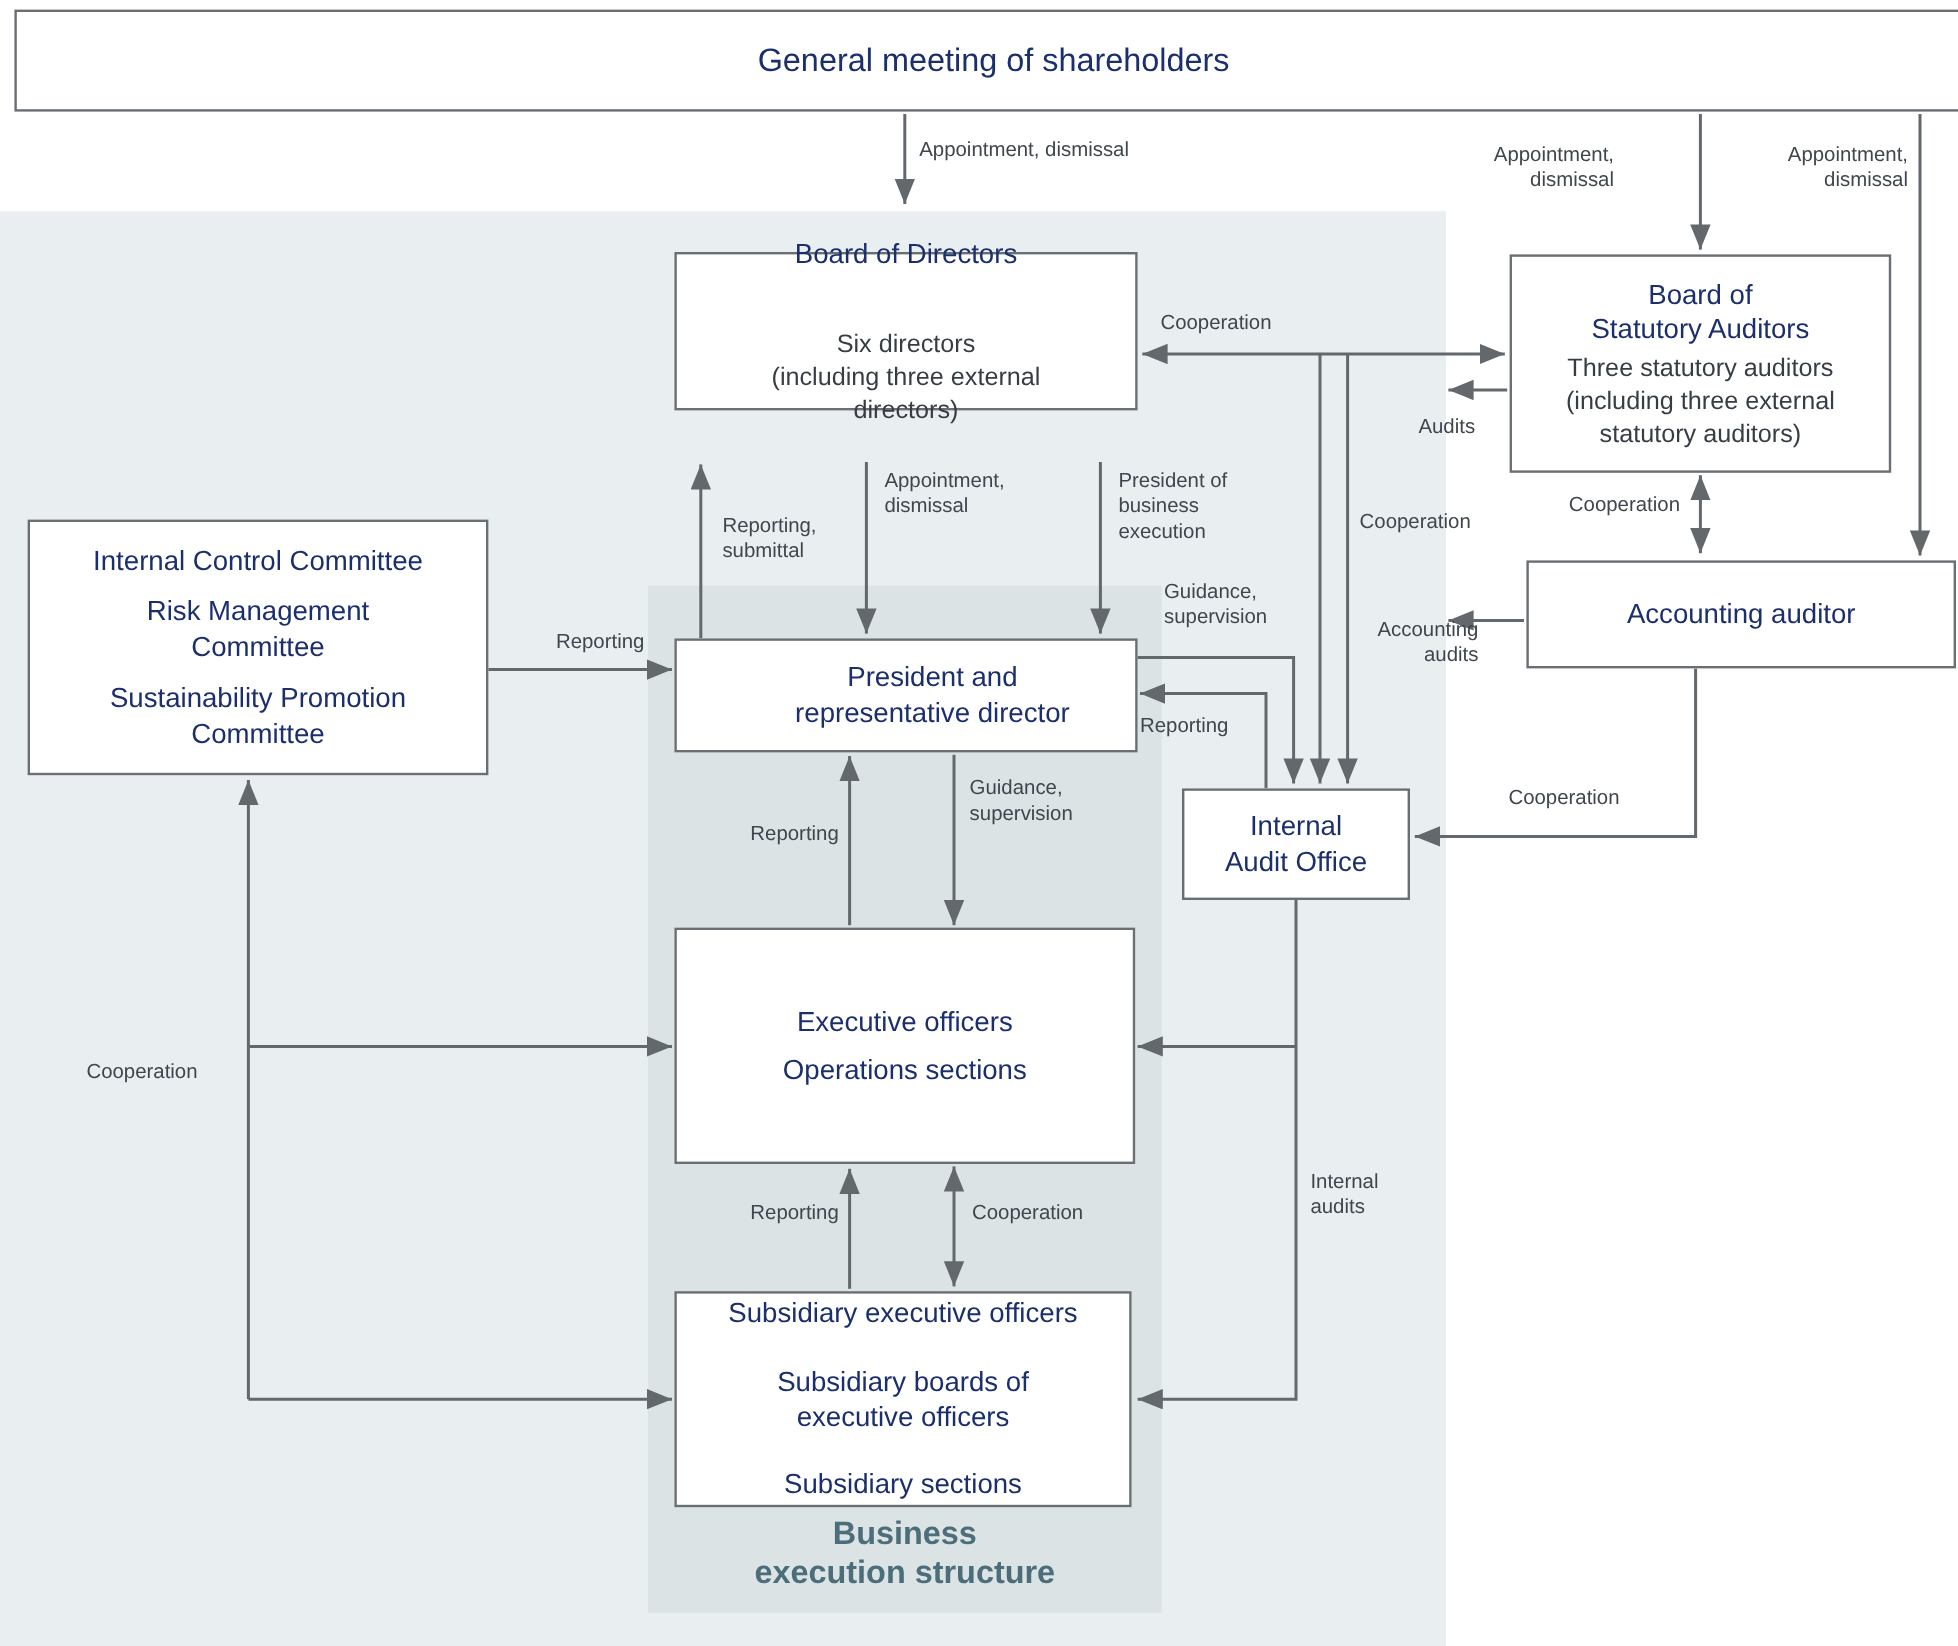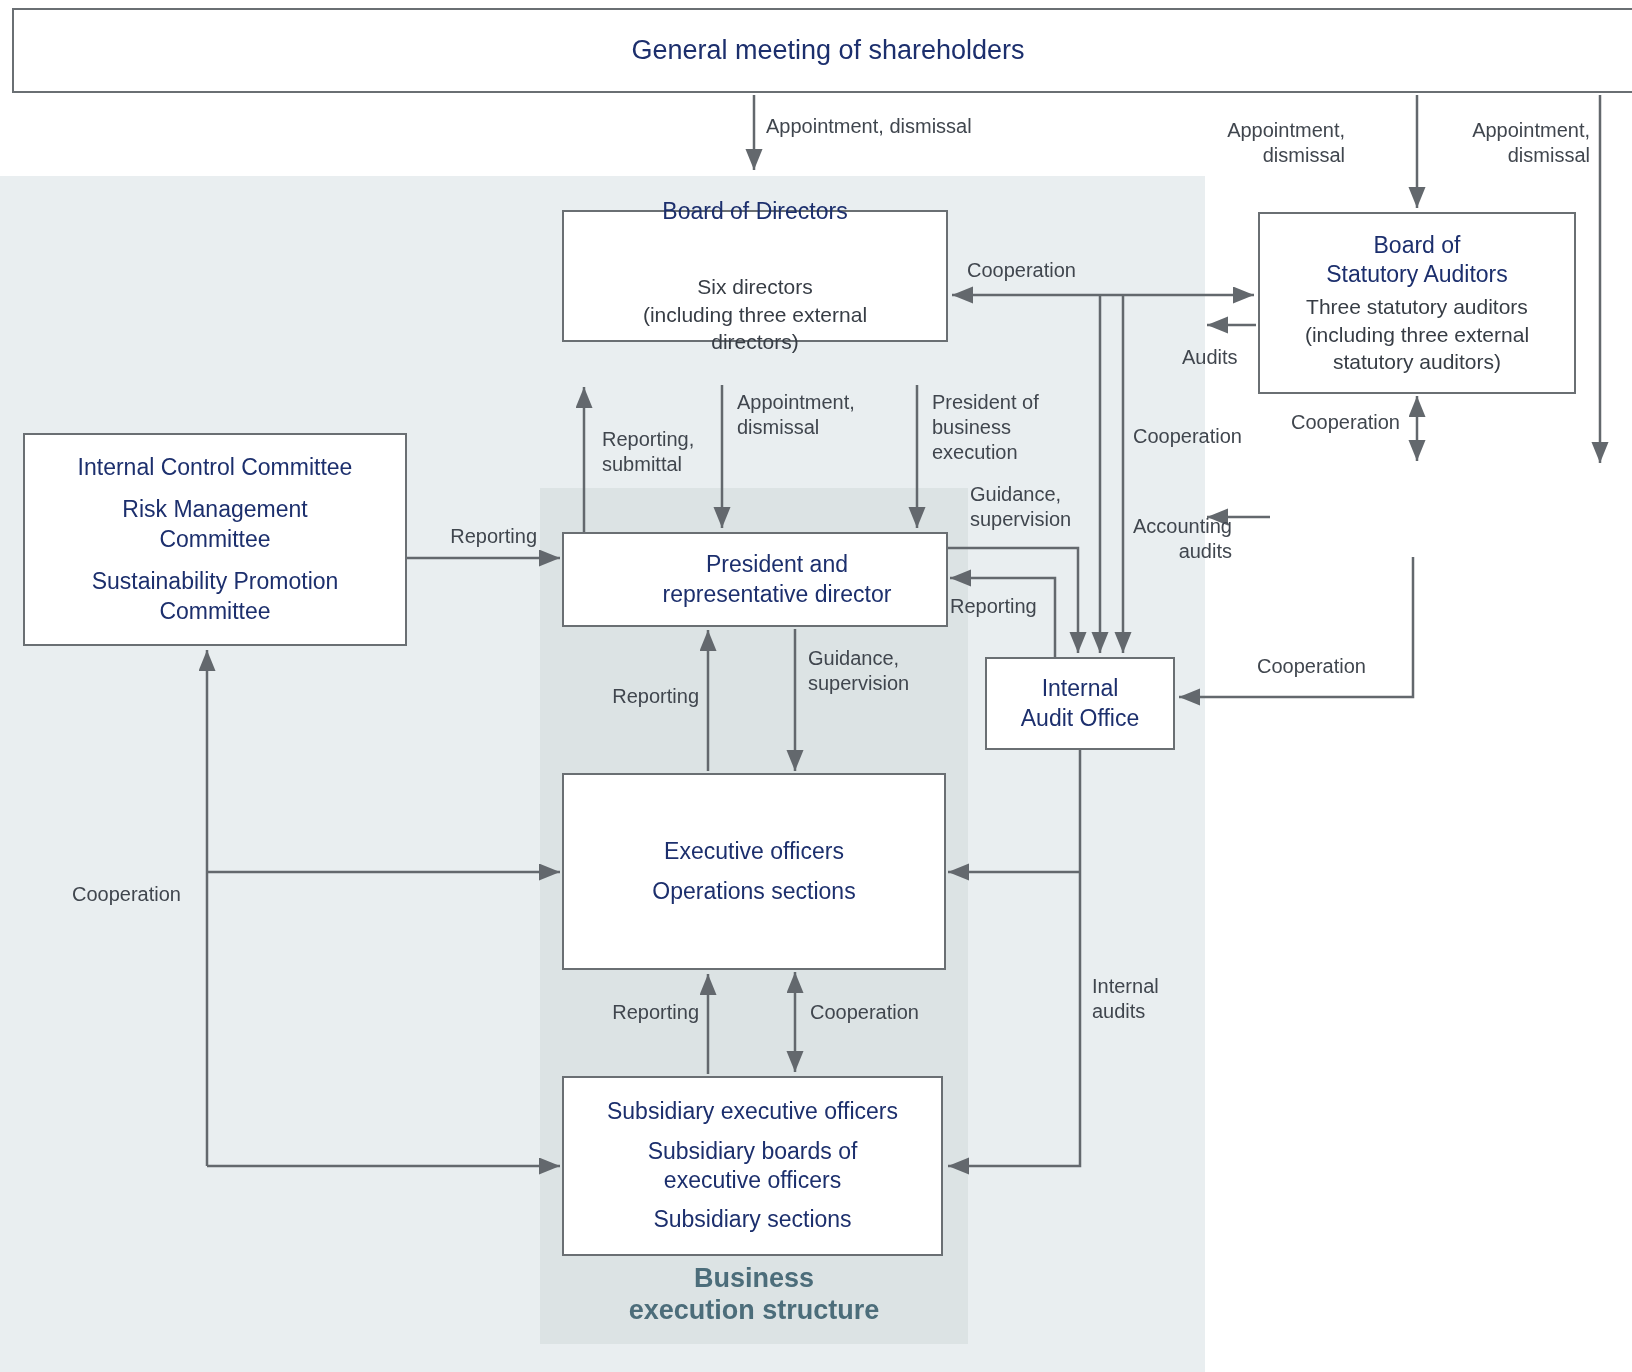--- a/index.html
+++ b/index.html
@@ -8,21 +8,21 @@
   }
   html,body{margin:0;padding:0;background:#fff;}
   #stage{position:relative;width:1632px;height:1372px;overflow:hidden;background:#fff;
          font-family:"Liberation Sans",sans-serif;}
   .panel{position:absolute;}
   .node{position:absolute;background:#fff;border:2px solid var(--border);box-sizing:border-box;
         display:flex;flex-direction:column;align-items:center;justify-content:center;
         text-align:center;}
   .node .t{color:var(--navy);font-size:23px;line-height:1.28;white-space:pre-line;}
   .node .s{color:#373d45;font-size:21px;line-height:1.3;white-space:pre-line;margin-top:4px;}
-  .lbl{position:absolute;color:var(--label);font-size:20px;line-height:1.24;white-space:pre-line;}
+  .lbl{position:absolute;color:var(--label);font-size:17px;line-height:1.24;white-space:pre-line;}
   .lbl.r{text-align:right;}
   #caption{position:absolute;left:540px;top:1262px;width:428px;text-align:center;
            font-weight:bold;font-size:27px;line-height:1.2;color:var(--caption);white-space:pre-line;}
   #shareholders{left:12px;top:8px;width:1632px;height:85px;}
   #shareholders .t{font-size:27px;}
   svg.wires{position:absolute;left:0;top:0;pointer-events:none;}
 </style>
 </head>
 <body>
 
@@ -78,20 +78,23 @@
   </div>
 
   <div class="node" style="left:1258px;top:212px;width:318px;height:182px;">
     <div class="t">Board of
 Statutory Auditors</div>
     <div class="s">Three statutory auditors
 (including three external
 statutory auditors)</div>
   </div>
 
+  <div class="node" style="left:1272px;top:467px;width:358px;height:90px;">
+    <div class="t">Accounting auditor</div>
+  </div>
 
   <div class="node" style="left:23px;top:433px;width:384px;height:213px;gap:13px;">
     <div class="t">Internal Control Committee</div>
     <div class="t">Risk Management
 Committee</div>
     <div class="t">Sustainability Promotion
 Committee</div>
   </div>
 
   <div class="node" style="left:562px;top:532px;width:386px;height:95px;padding-left:44px;">
@@ -102,21 +105,21 @@
   <div class="node" style="left:985px;top:657px;width:190px;height:93px;">
     <div class="t">Internal
 Audit Office</div>
   </div>
 
   <div class="node" style="left:562px;top:773px;width:384px;height:197px;gap:11px;">
     <div class="t">Executive officers</div>
     <div class="t">Operations sections</div>
   </div>
 
-  <div class="node" style="left:562px;top:1076px;width:381px;height:180px;gap:10px;">
+  <div class="node" style="left:562px;top:1076px;width:381px;height:180px;gap:27px;">
     <div class="t">Subsidiary executive officers</div>
     <div class="t">Subsidiary boards of
 executive officers</div>
     <div class="t">Subsidiary sections</div>
   </div>
 
   <div id="caption">Business
 execution structure</div>
 
   <div class="lbl" style="left:766px;top:114px;">Appointment, dismissal</div>

